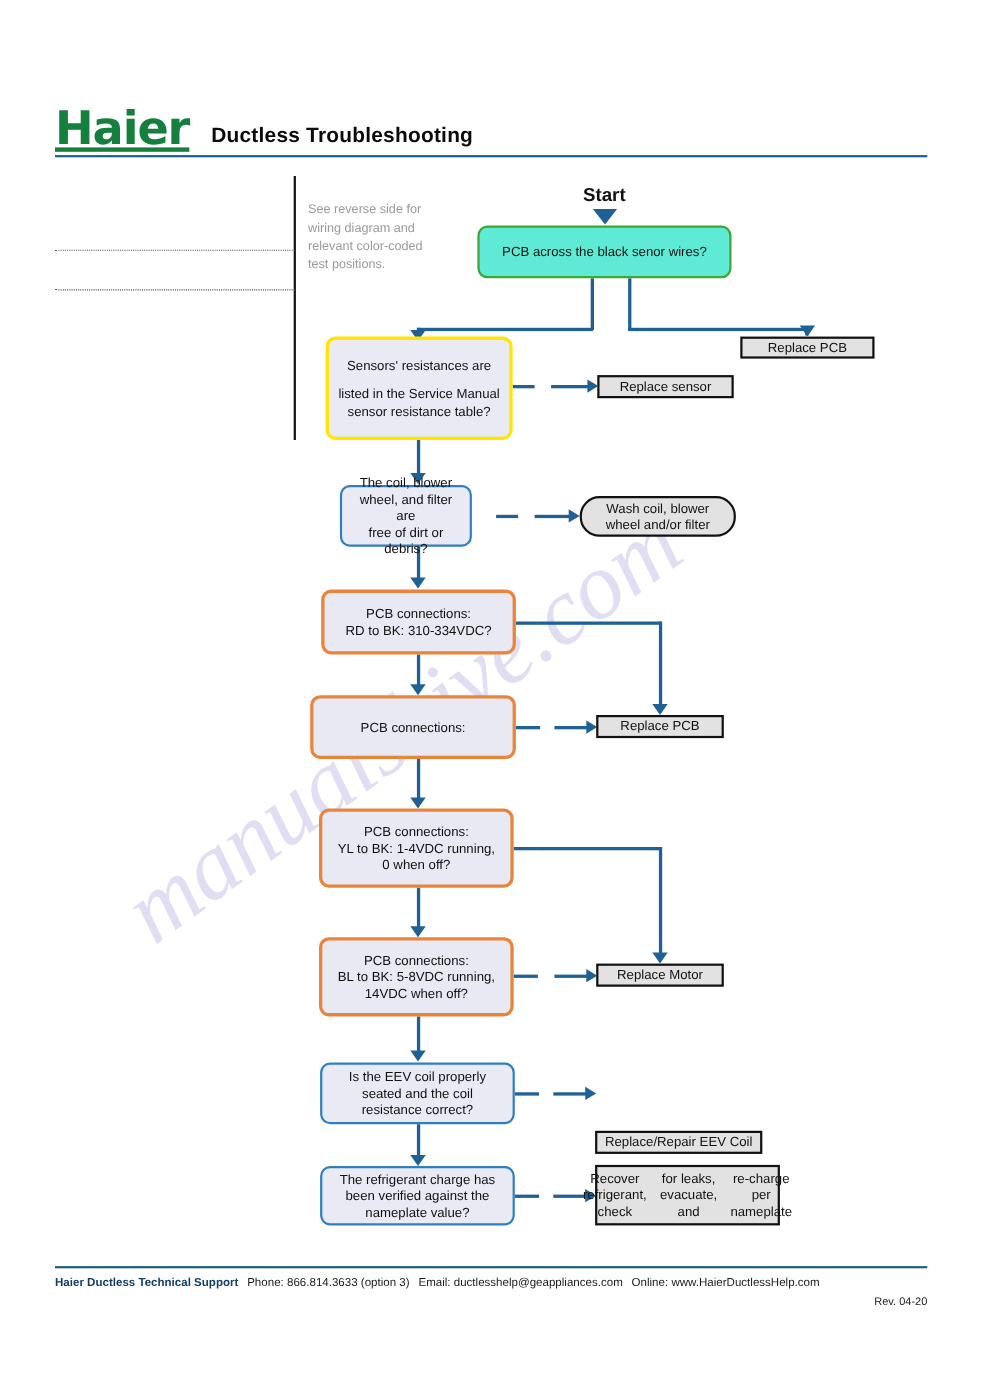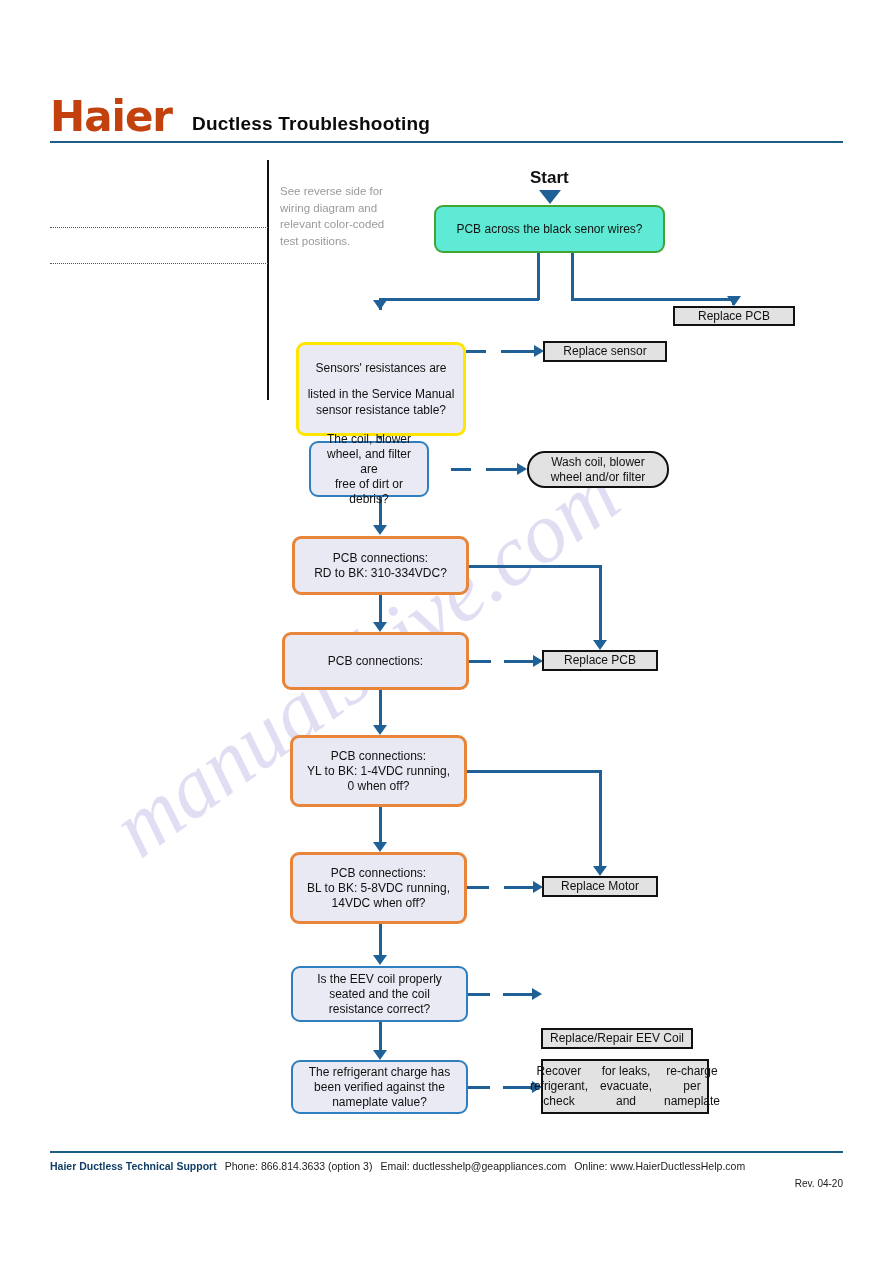--- a/index.html
+++ b/index.html
@@ -28,24 +28,25 @@
     font-style:italic;
     fill:#c9c3e8;
     opacity:.55;
   }
 
   
   .logo{
     position:absolute;left:50px;top:96px;
     font-family:"DejaVu Sans", sans-serif;
     font-size:42px;font-weight:700;
-    color:#c2410c;
+    color:#15803d;
     letter-spacing:-1px;
     line-height:1;
     z-index:5;
+    text-decoration:underline;
   }
   .header-title{
     position:absolute;left:192px;top:113px;
     font-size:19px;font-weight:700;
     color:#0b0b0b;
     letter-spacing:.2px;
     z-index:5;
   }
   .header-rule{
     position:absolute;left:50px;top:141px;
@@ -196,21 +197,21 @@
   <div class="arrow-d" style="left:373px;top:300px;"></div>
 
   <div class="conn h" style="left:571px;top:298px;width:164px;"></div>
   <div class="conn v" style="left:732px;top:298px;height:7px;"></div>
   <div class="arrow-d" style="left:727px;top:296px;"></div>
 
   <div class="node gray" style="left:673px;top:306px;width:122px;height:20px;">
     <span class="txt">Replace PCB</span>
   </div>
 
-  <div class="node yellow" style="left:296px;top:306px;width:170px;height:94px;flex-direction:column;margin-top:36px;">
+  <div class="node yellow" style="left:296px;top:306px;width:170px;height:94px;flex-direction:column;">
     <span class="txt">Sensors' resistances are</span>
     <span class="txt" style="height:10px;"></span>
     <span class="txt">listed in the Service Manual</span>
     <span class="txt">sensor resistance table?</span>
   </div>
 
   <div class="stub" style="left:466px;top:350px;width:20px;"></div>
   <div class="conn h" style="left:501px;top:350px;width:34px;"></div>
   <div class="arrow-r" style="left:534px;top:345px;"></div>
 

